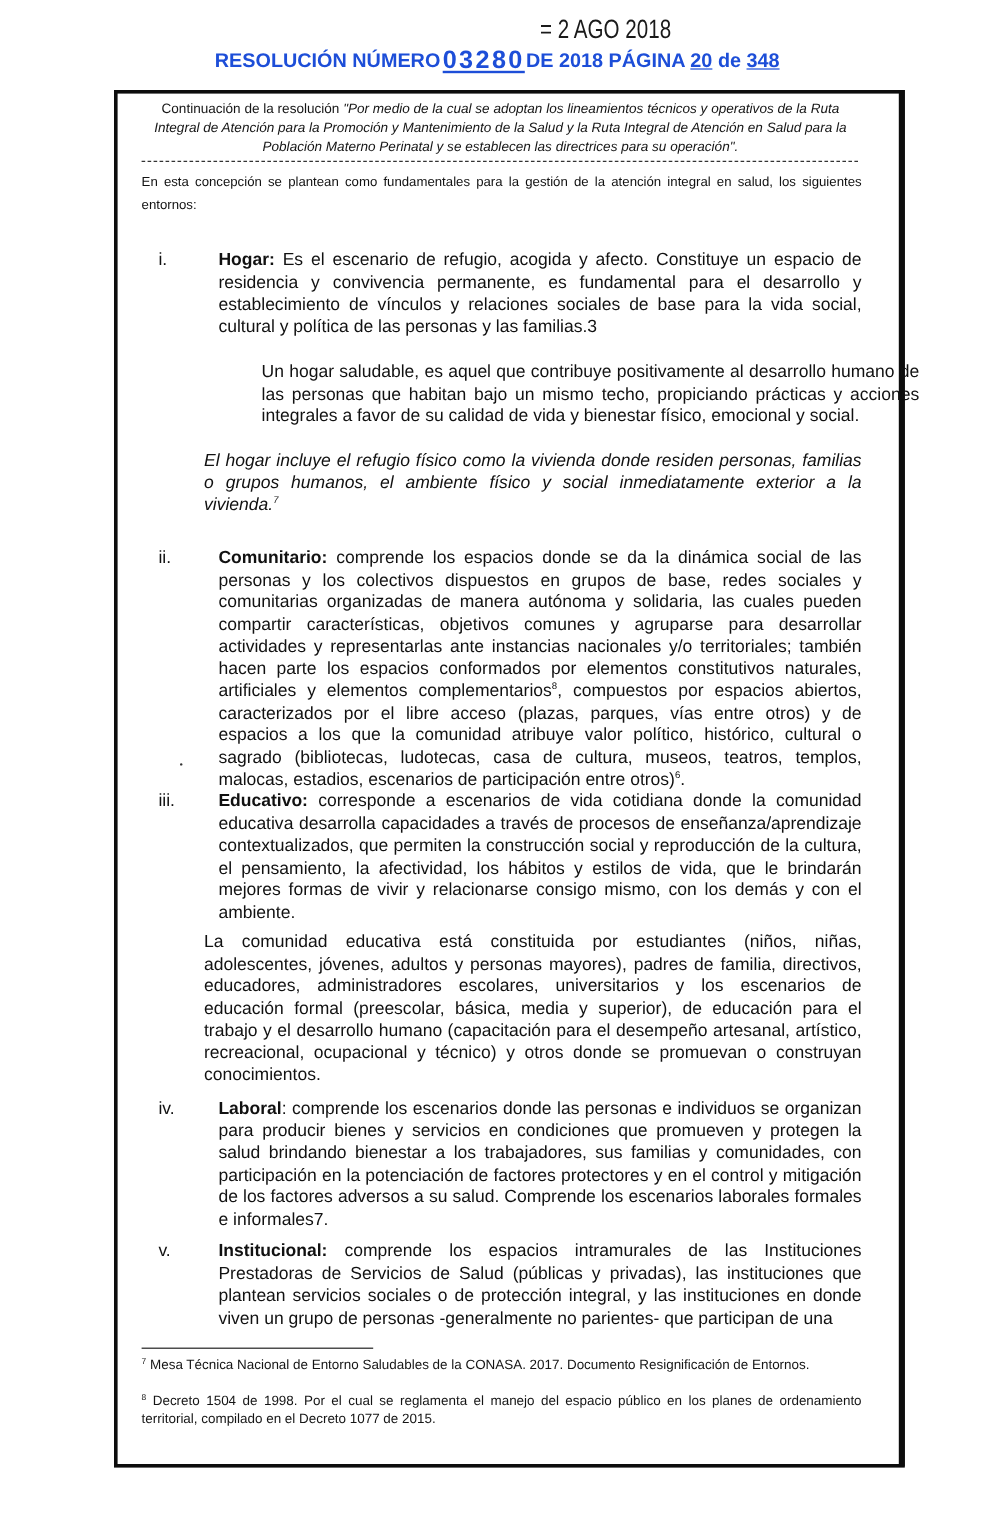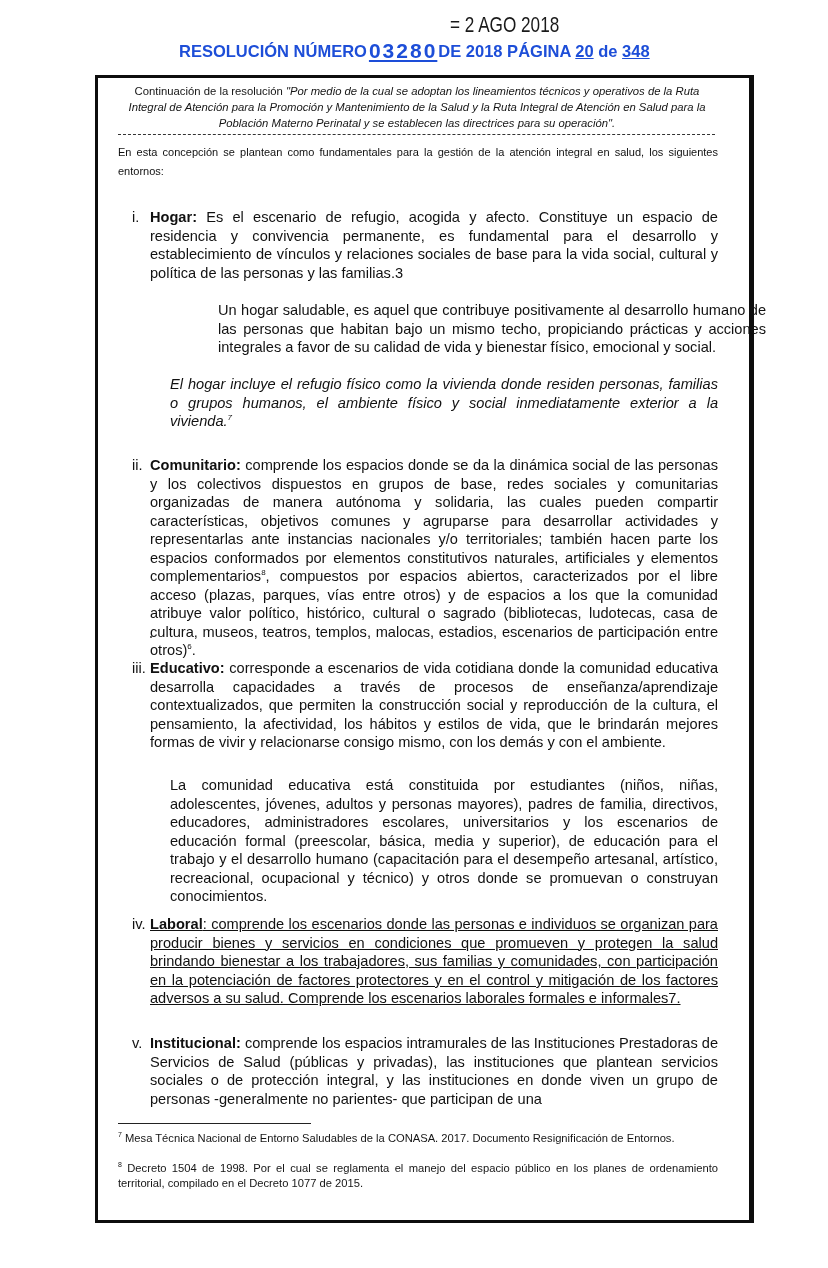--- a/index.html
+++ b/index.html
@@ -103,21 +103,21 @@
     width: 600px;
   }
   .item .marker {
     position: absolute;
     left: 14px;
     top: 0;
     font-size: 14.6px;
     line-height: 18.5px;
   }
   .item .para {
-    margin-left: 32px;
+    margin-left: 64px;
     font-size: 14.6px;
     line-height: 18.5px;
     text-align: justify;
     text-align-last: left;
   }
   .item .para b {
     font-weight: bold;
   }
   .sub-para {
     position: absolute;
@@ -198,21 +198,21 @@
   <div class="para"><b>Comunitario:</b><span> comprende los espacios donde se da la dinámica social de las personas y los colectivos dispuestos en grupos de base, redes sociales y comunitarias organizadas de manera autónoma y solidaria, las cuales pueden compartir características, objetivos comunes y agruparse para desarrollar actividades y representarlas ante instancias nacionales y/o territoriales; también hacen parte los espacios conformados por elementos constitutivos naturales, artificiales y elementos complementarios</span><sup>8</sup><span>, compuestos por espacios abiertos, caracterizados por el libre acceso (plazas, parques, vías entre otros) y de espacios a los que la comunidad atribuye valor político, histórico, cultural o sagrado (bibliotecas, ludotecas, casa de cultura, museos, teatros, templos, malocas, estadios, escenarios de participación entre otros)</span><sup>6</sup><span>.</span></div>
 </div>
 <div class="stray-dot"></div>
 
 <div class="item" style="top:659px;">
   <span class="marker">iii.</span>
   <div class="para"><b>Educativo:</b><span> corresponde a escenarios de vida cotidiana donde la comunidad educativa desarrolla capacidades a través de procesos de enseñanza/aprendizaje contextualizados, que permiten la construcción social y reproducción de la cultura, el pensamiento, la afectividad, los hábitos y estilos de vida, que le brindarán mejores formas de vivir y relacionarse consigo mismo, con los demás y con el ambiente.</span></div>
 </div>
 <div class="sub-para" style="top:776px;">La comunidad educativa está constituida por estudiantes (niños, niñas, adolescentes, jóvenes, adultos y personas mayores), padres de familia, directivos, educadores, administradores escolares, universitarios y los escenarios de educación formal (preescolar, básica, media y superior), de educación para el trabajo y el desarrollo humano (capacitación para el desempeño artesanal, artístico, recreacional, ocupacional y técnico) y otros donde se promuevan o construyan conocimientos.</div>
 
-<div class="item" style="top:915px;text-decoration:underline;">
+<div class="item" style="top:915px;">
   <span class="marker">iv.</span>
   <div class="para"><b>Laboral</b><span>: comprende los escenarios donde las personas e individuos se organizan para producir bienes y servicios en condiciones que promueven y protegen la salud brindando bienestar a los trabajadores, sus familias y comunidades, con participación en la potenciación de factores protectores y en el control y mitigación de los factores adversos a su salud. Comprende los escenarios laborales formales e informales7.</span></div>
 </div>
 
 <div class="item" style="top:1034px;">
   <span class="marker">v.</span>
   <div class="para"><b>Institucional:</b><span> comprende los espacios intramurales de las Instituciones Prestadoras de Servicios de Salud (públicas y privadas), las instituciones que plantean servicios sociales o de protección integral, y las instituciones en donde viven un grupo de personas -generalmente no parientes- que participan de una</span></div>
 </div>
 
 <div class="fn-rule"></div>

